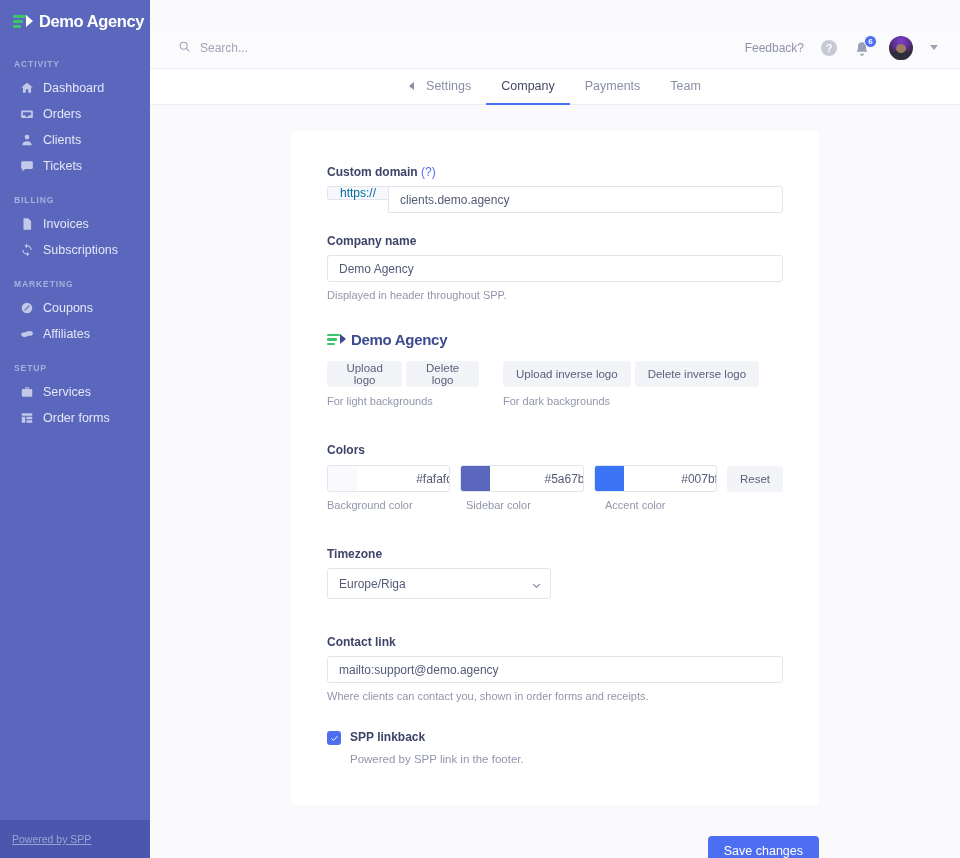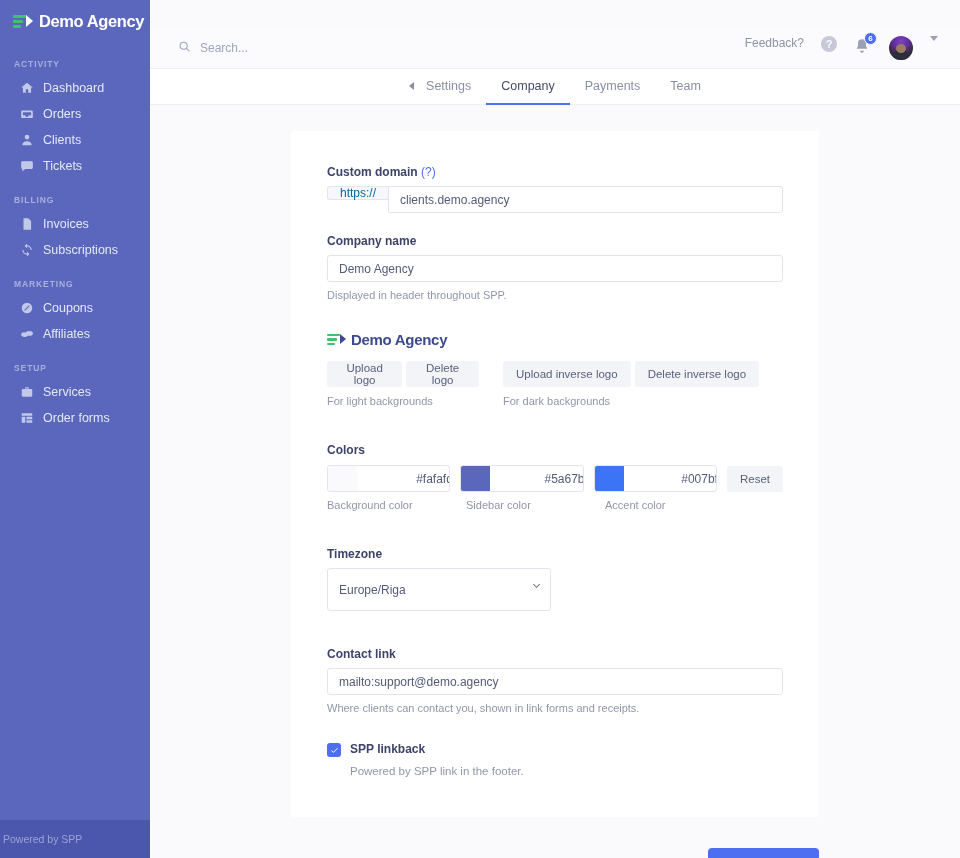--- a/index.html
+++ b/index.html
@@ -49,43 +49,43 @@
     color: #e4e7f6; font-size: 12.5px;
     cursor: pointer; white-space: nowrap;
   }
   .nav-icon { width: 14px; height: 14px; flex: none; display: flex; align-items: center; justify-content: center; }
   .nav-icon svg { width: 14px; height: 14px; fill: #c2c9e8; }
   .sidebar-footer {
     position: absolute; left: 0; bottom: 0;
     width: 150px; height: 38px;
     background: #4a57ac;
     display: flex; align-items: center;
-    padding-left: 3px;
-    color: #9aa4d4; font-size: 10.5px;
+    padding-left: 12px;
+    color: #9aa4d4; font-size: 10.5px; text-decoration: underline;
   }
 
   
   .main { flex: 1; height: 858px; display: flex; flex-direction: column; background: #fafafd; margin-top: 27px; }
 
   .topbar {
     height: 42px; min-height: 42px;
     background: #fbfbfd;
     border-bottom: 1px solid #ededf3;
     display: flex; align-items: center;
     padding: 0 22px 0 28px;
   }
   .search-wrap { display: flex; align-items: center; gap: 9px; flex: 1; }
   .search-icon svg { width: 13px; height: 13px; stroke: #a0a4b8; fill: none; stroke-width: 2; }
   .search-input {
     border: none; outline: none; background: transparent;
     font-family: "Liberation Sans", sans-serif;
     font-size: 12px; color: #6b7089; width: 260px;
   }
   .search-input::placeholder { color: #a0a4b8; }
-  .topbar-right { display: flex; gap: 17px; }
+  .topbar-right { display: flex; align-items: center; gap: 17px; }
   .feedback-link { font-size: 12px; color: #8e93a8; cursor: pointer; text-decoration: none; }
   .help-icon {
     width: 16px; height: 16px; border-radius: 50%;
     background: #c7cad6; color: #fbfbfd;
     font-size: 11px; font-weight: bold;
     display: flex; align-items: center; justify-content: center;
     cursor: pointer;
   }
   .bell-wrap { position: relative; width: 18px; height: 18px; cursor: pointer; }
   .bell-wrap svg { width: 16px; height: 16px; fill: #9ba0b5; margin-top: 2px; }
@@ -200,21 +200,21 @@
     flex: 1; border: none; outline: none; background: transparent;
     font-family: "Liberation Sans", sans-serif;
     font-size: 12px; color: #555b78; text-align: center;
     padding: 0;
   }
   .color-captions { display: flex; margin-top: 7px; }
   .color-cap { width: 139px; font-size: 11px; color: #9296ab; }
 
   .select-wrap { position: relative; width: 224px; }
   .select {
-    width: 100%; height: 43px;
+    width: 100%; height: 31px;
     border: 1px solid #e3e5ee; border-radius: 3px;
     background: #ffffff;
     font-family: "Liberation Sans", sans-serif;
     font-size: 12px; color: #555b78;
     padding: 0 26px 0 11px; outline: none;
     appearance: none; -webkit-appearance: none; cursor: pointer;
   }
   .select-arrow2 {
     position: absolute; right: 9px; top: 9px; pointer-events: none;
   }
@@ -490,21 +490,21 @@
                 </svg>
             </span>
           </div>
         </div>
 
         <div class="sp-36"></div>
 
         <div class="section">
           <div class="field-label">Contact link</div>
           <input class="input" type="text" value="mailto:support@demo.agency" style="">
-          <div class="hint">Where clients can contact you, shown in link forms and receipts.</div>
+          <div class="hint">Where clients can contact you, shown in order forms and receipts.</div>
         </div>
 
         <div class="checkbox-row">
           <span class="checkbox">
             <svg viewBox="0 0 24 24">
                 <path d="M4 12l5 5L20 6"></path>
               </svg>
           </span>
           <div>
             <div class="cb-label">SPP linkback</div>

